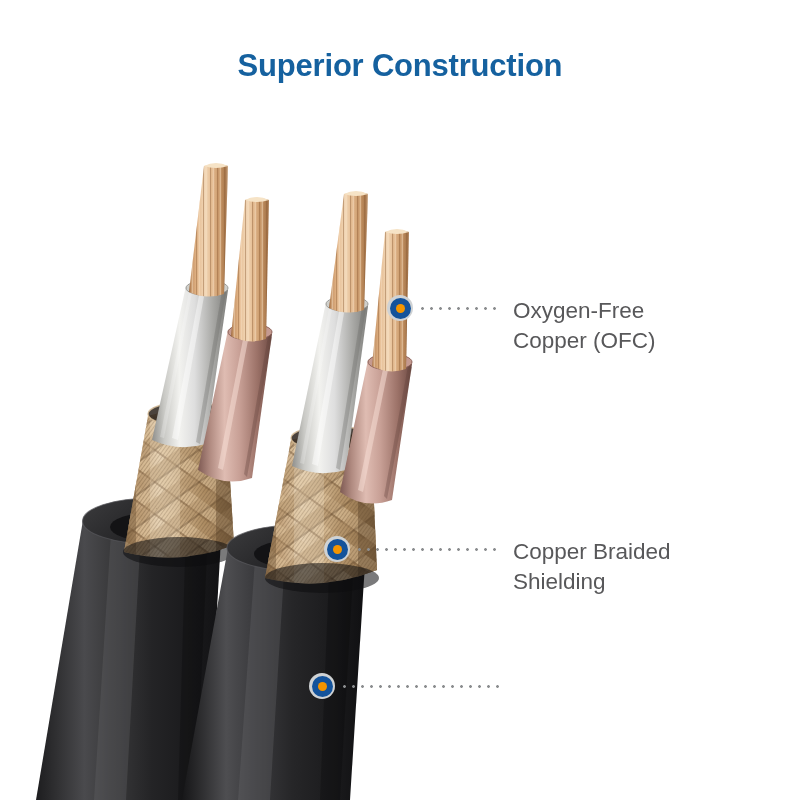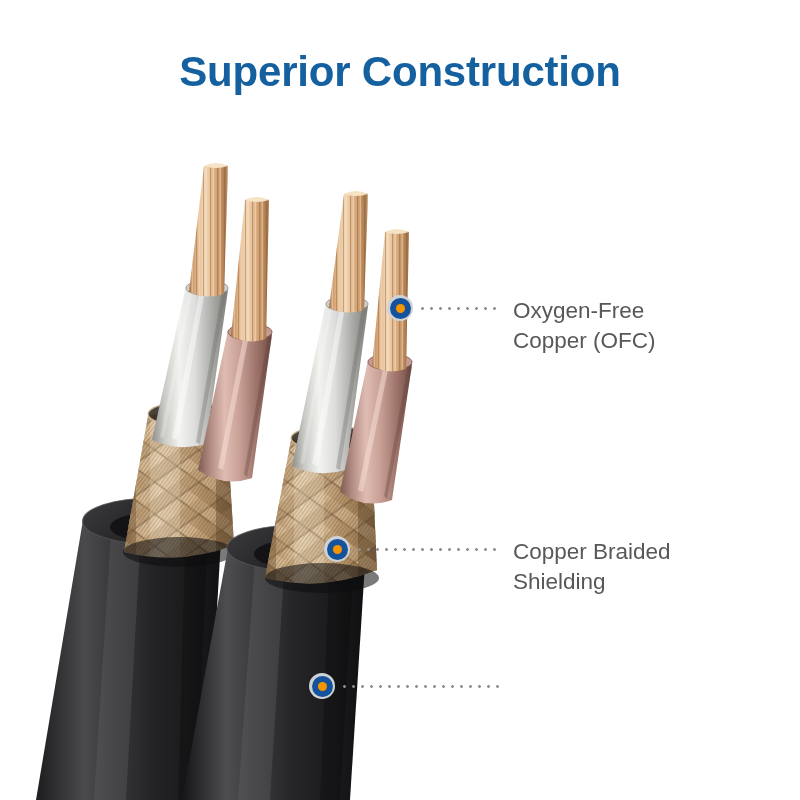--- a/index.html
+++ b/index.html
@@ -16,21 +16,21 @@
     font-family: "Liberation Sans", sans-serif;
   }
 
   
   .title {
     position: absolute;
     top: 48px;
     left: 0;
     width: 800px;
     text-align: center;
-    font-size: 42px;
+    font-size: 31px;
     font-weight: bold;
     color: #15619f;
     letter-spacing: -0.2px;
     font-family: "Liberation Sans", sans-serif;
   }
 
   
   .stage {
     position: absolute;
     left: 0;

